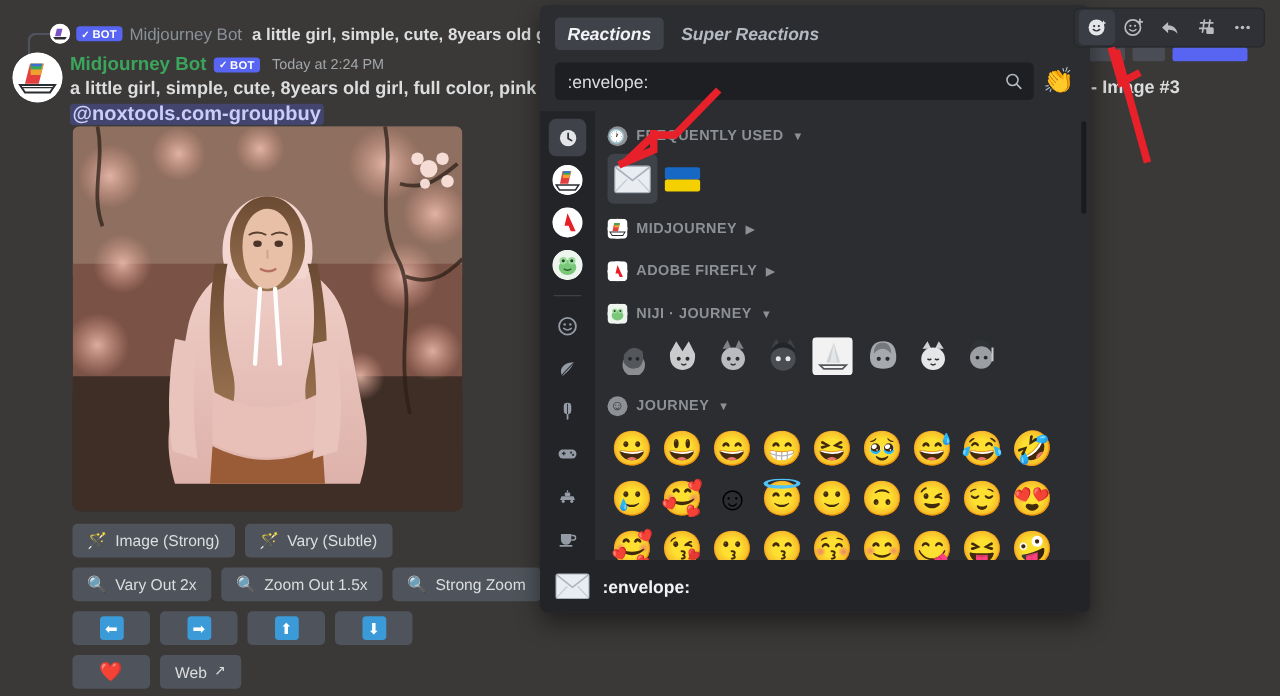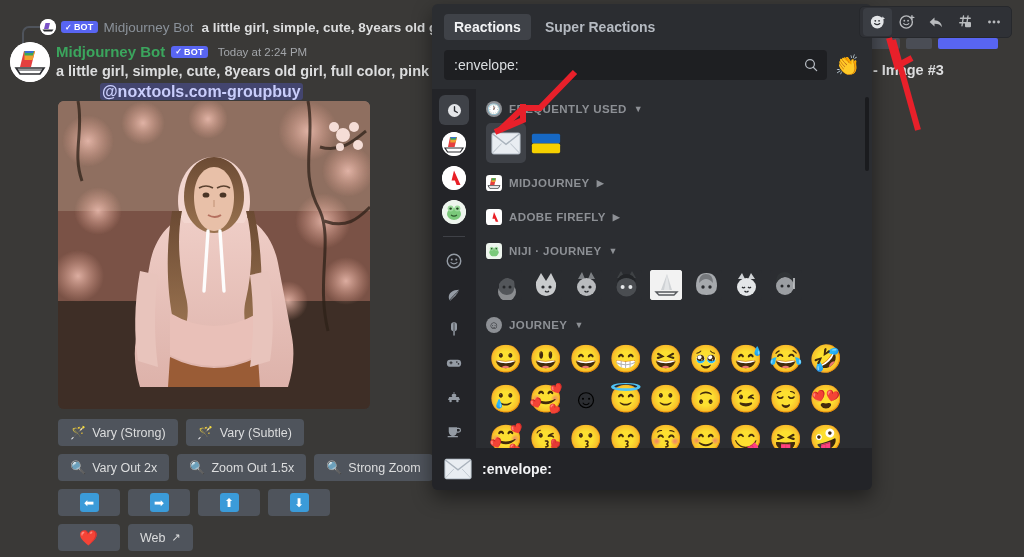--- a/index.html
+++ b/index.html
@@ -28,21 +28,21 @@
   .reply-text { color: #dcddde; font-size: 13.5px; font-weight: bold; }
 
   
   .msg-avatar { position: absolute; left: 10px; top: 42px; width: 40px; height: 40px; border-radius: 50%;
     background: #fff; display: flex; align-items: center; justify-content: center; overflow: hidden; }
   .msg-head { position: absolute; left: 56px; top: 43px; display: flex; align-items: center; white-space: nowrap; }
   .msg-author { color: #3ba55d; font-size: 15px; font-weight: bold; margin-right: 6px; }
   .msg-time { color: #a3a6aa; font-size: 11.5px; margin-left: 4px; }
   .msg-body { position: absolute; left: 56px; top: 62px; width: 400px; }
   .msg-text { color: #dcddde; font-size: 14.5px; font-weight: bold; white-space: nowrap; line-height: 19px; }
-  .mention { background: rgba(88,101,242,.3); color: #c9cdfb; border-radius: 3px; padding: 0 2px; font-weight: bold; margin-left: 44px; }
+  .mention { background: rgba(88,101,242,.3); color: #c9cdfb; border-radius: 3px; padding: 0 2px; font-weight: bold; }
 
   
   .attach { position: absolute; left: 58px; top: 101px; width: 312px; height: 308px;
     border-radius: 6px; overflow: hidden; background: #2b2a28; }
   .attach svg { display: block; width: 100%; height: 100%; }
 
   
   .btn-rows { position: absolute; left: 58px; top: 419px; width: 420px; }
   .btn-row { display: flex; gap: 8px; margin-bottom: 8px; }
   .mj-btn { background: #4f545c; border-radius: 4px; height: 27px; display: flex; align-items: center;
@@ -66,21 +66,21 @@
   .behind-frag { position: absolute; left: 862px; top: 22px; color: #8a9199; font-size: 13.5px; font-weight: bold; }
   .behind-bottom { position: absolute; left: 866px; top: 38px; width: 150px; height: 14px; }
   .bb-pill { position: absolute; height: 11px; border-radius: 2px; }
 
   
   .picker { position: absolute; left: 432px; top: 4px; width: 440px; height: 486px;
     background: #2b2d31; border-radius: 6px; box-shadow: 0 8px 20px rgba(0,0,0,.45); overflow: hidden; z-index: 20;
     display: flex; flex-direction: column; }
   .picker-top { padding: 10px 12px 0 12px; }
   .tabs { display: flex; gap: 4px; margin-bottom: 10px; }
-  .tab { font-size: 14px; font-weight: bold; padding: 5px 10px; border-radius: 4px; color: #b5bac1; cursor: pointer; }
+  .tab { font-size: 14px; font-weight: bold; padding: 5px 10px; border-radius: 4px; color: #b5bac1; cursor: pointer; font-style: italic; }
   .tab.active { background: #3f4248; color: #f2f3f5; }
   .search-row { display: flex; align-items: center; gap: 8px; margin-bottom: 9px; }
   .search-box { flex: 1; height: 30px; background: #1e1f22; border-radius: 4px; display: flex;
     align-items: center; padding: 0 8px 0 10px; }
   .search-box input { flex: 1; background: transparent; border: 0; outline: none; color: #dbdee1; font-size: 14px;
     font-family: "Liberation Sans", sans-serif; }
   .search-box input::placeholder { color: #87898c; }
   .clap { font-size: 20px; line-height: 1; }
 
   .picker-body { flex: 1; display: flex; min-height: 0; position: relative; }
@@ -249,21 +249,21 @@
             <path d="M210 170 c6 34 6 64 2 90 l-20 6 c4 -30 4 -62 0 -92 z" fill="#e8c4bc"></path>
           </g>
         </svg>
       </div>
 
       <div class="btn-rows">
 
         <div class="btn-row">
           <div class="mj-btn">
             <span class="glyph">🪄</span>
-            <span>Vary (Strong)</span>
+            <span>Image (Strong)</span>
           </div>
           <div class="mj-btn">
             <span class="glyph">🪄</span>
             <span>Vary (Subtle)</span>
           </div>
         </div>
 
         <div class="btn-row">
           <div class="mj-btn">
             <span class="glyph">🔍</span>

